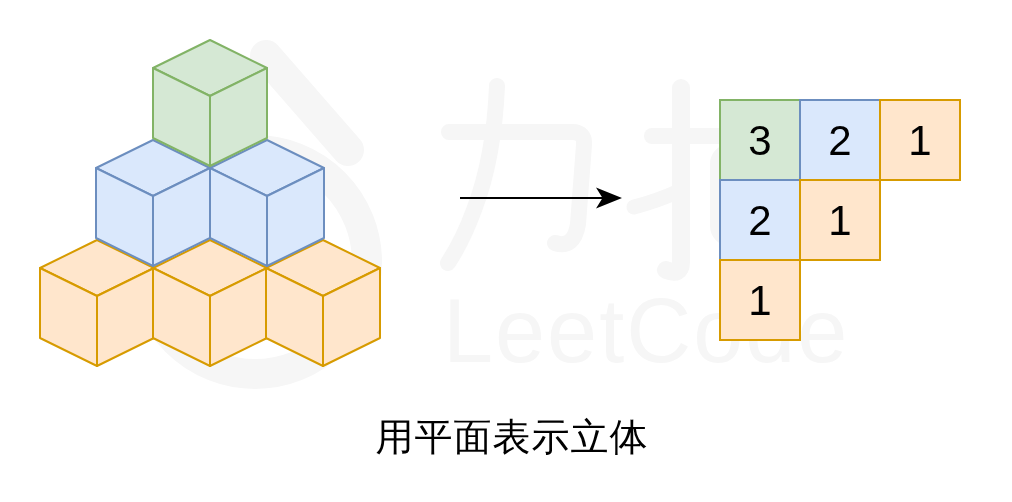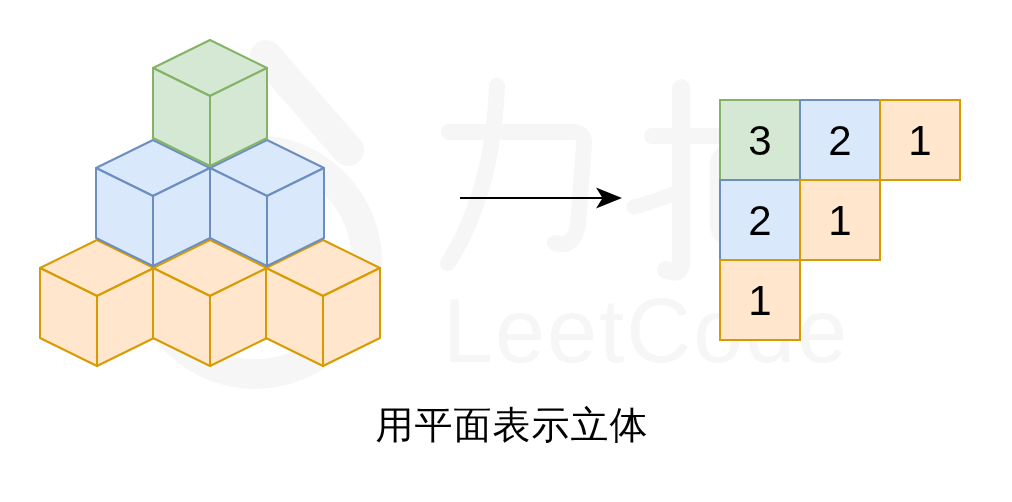--- a/index.html
+++ b/index.html
@@ -19,21 +19,21 @@
     text-anchor:middle;
   }
   .wm{stroke:#f6f6f6;fill:none;stroke-linecap:round;stroke-linejoin:round;}
   .wm-text{
     font-family:"Liberation Sans",sans-serif;font-size:90px;fill:#f6f6f6;
     letter-spacing:2px;stroke:none;
   }
   .arrow line{stroke:#000000;stroke-width:2;}
   .arrow path{fill:#000000;stroke:none;}
   .caption{
-    position:absolute;left:512px;top:400px;transform:translateX(-50%);
+    position:absolute;left:512px;top:412px;transform:translateX(-50%);
     font-size:38px;font-weight:500;letter-spacing:1px;color:#000000;
     white-space:nowrap;font-family:"Liberation Sans",sans-serif;
   }
   .sr-only{
     position:absolute;width:1px;height:1px;overflow:hidden;
     clip:rect(0 0 0 0);white-space:nowrap;
   }
 </style>
 </head>
 <body>

